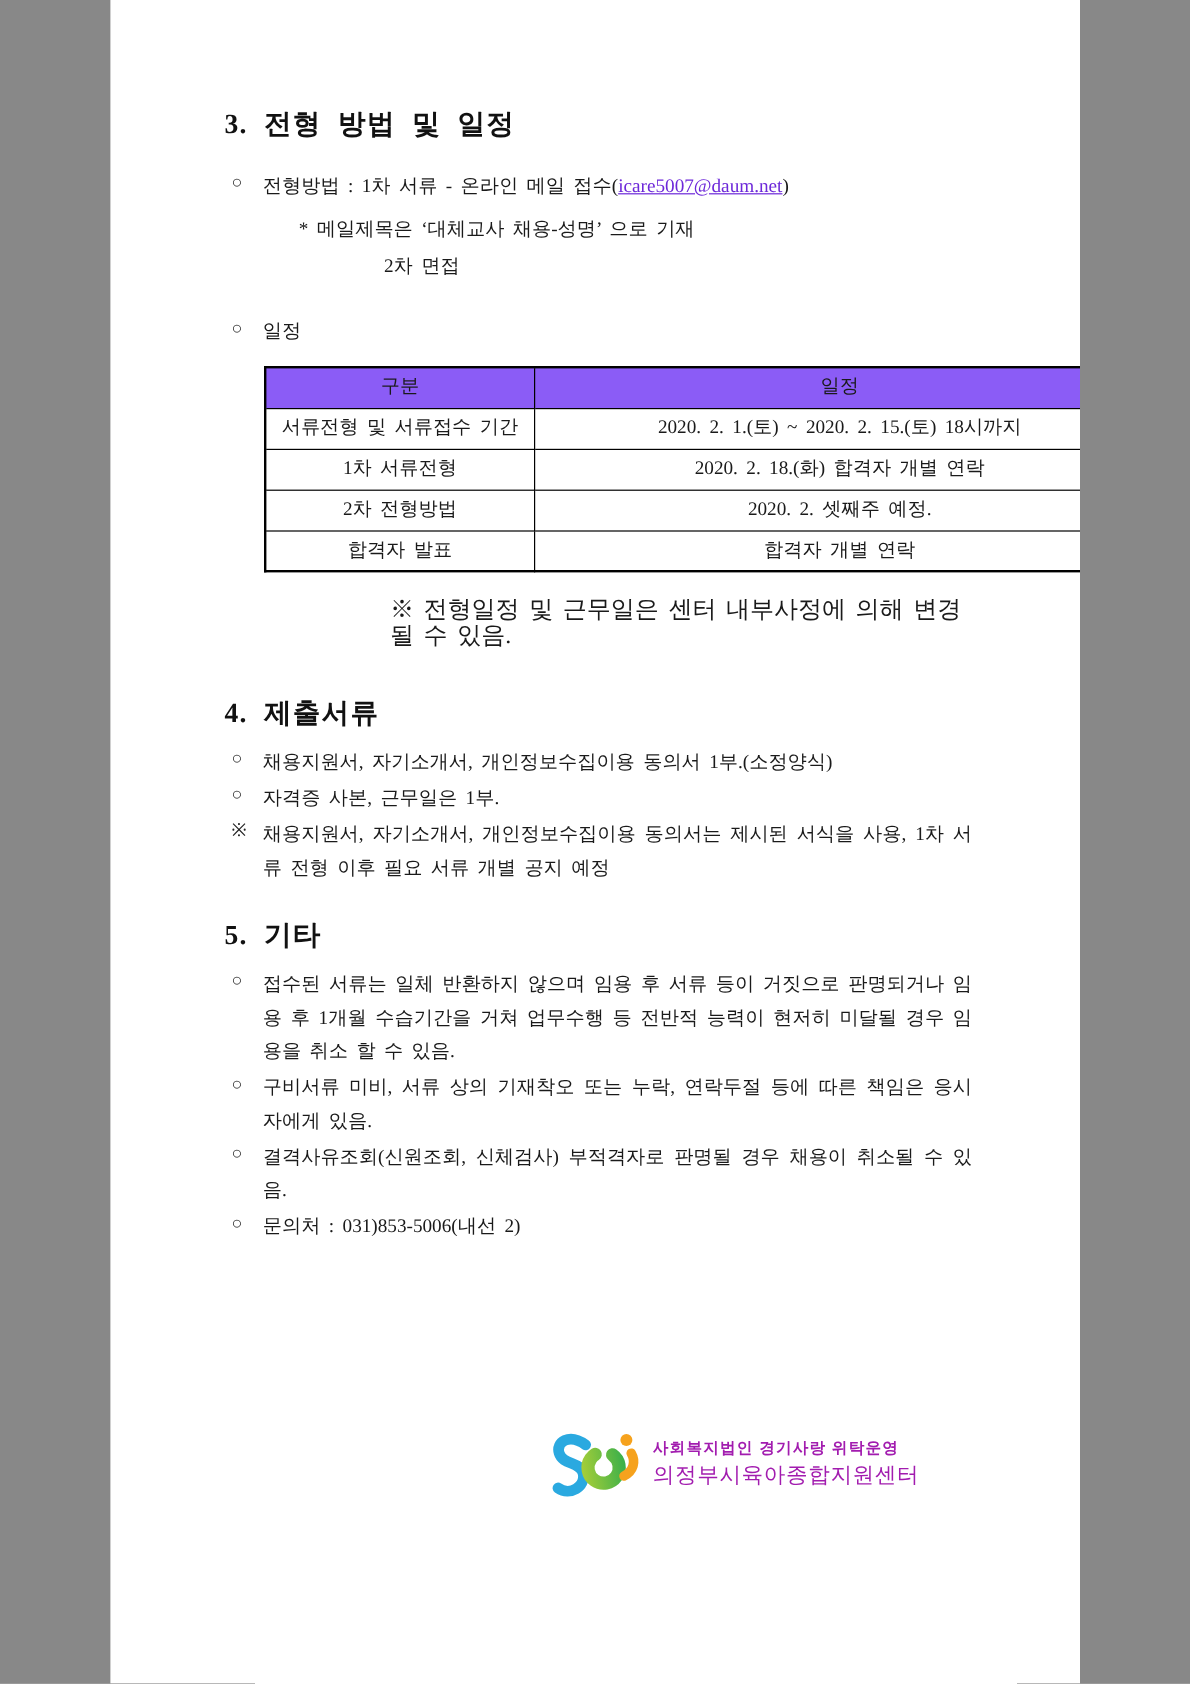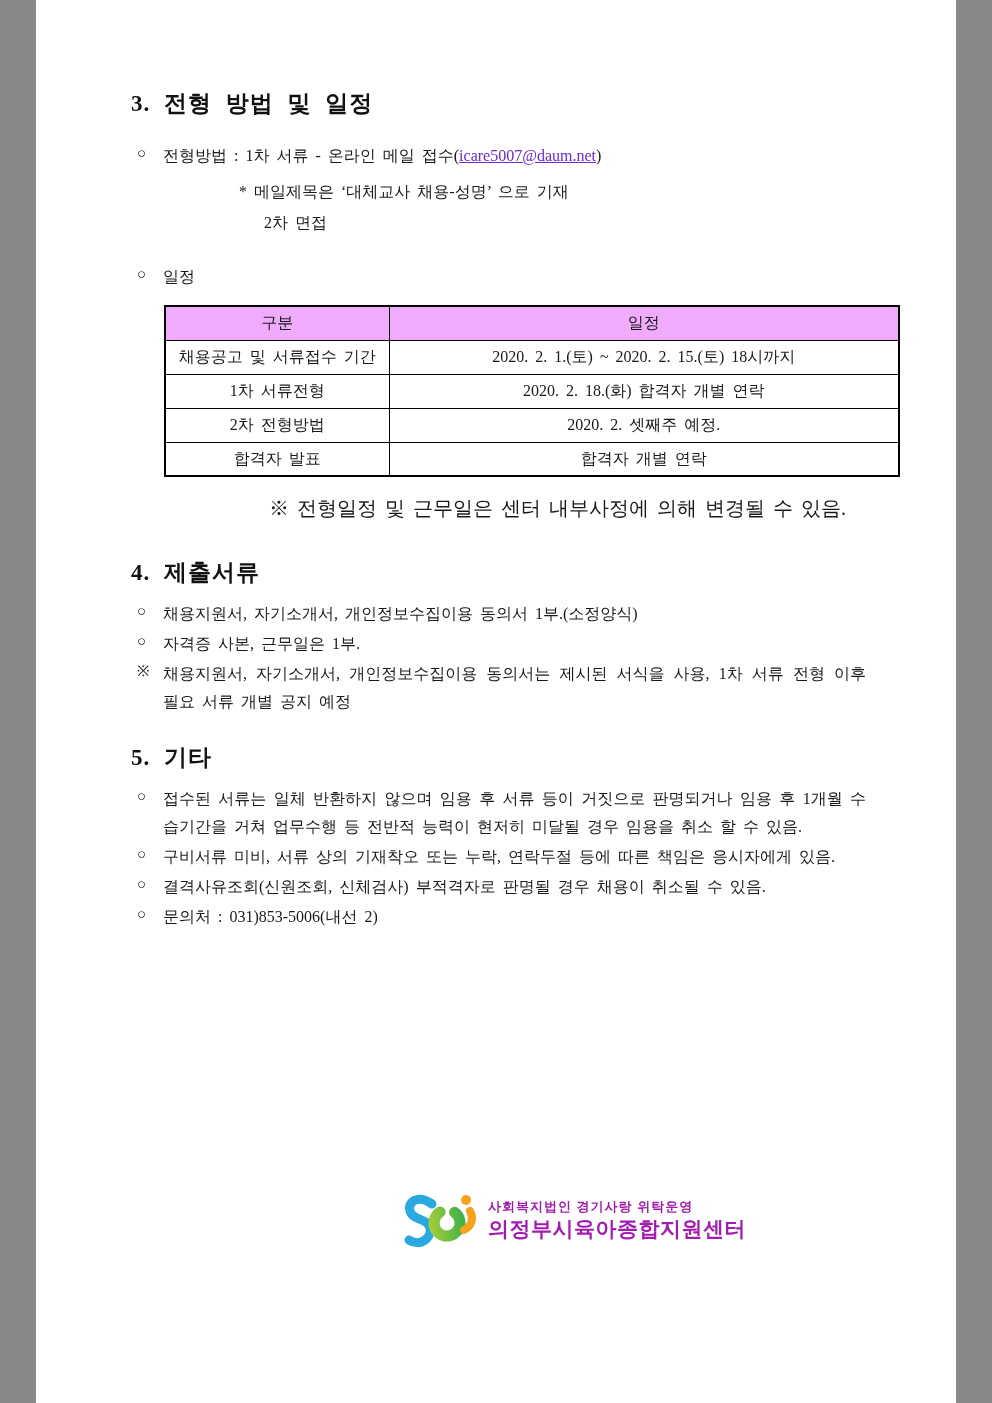--- a/index.html
+++ b/index.html
@@ -1,20 +1,20 @@
 <!DOCTYPE html>
 <html><head>
 <meta charset="utf-8">
 <style>
   * { margin:0; padding:0; box-sizing:border-box; }
   html,body { background:#888; }
   body { font-family:"Liberation Serif","DejaVu Serif",serif; }
   .page {
     position:relative;
-    width:920px; height:1403px;
+    width:808px; height:1403px;
     margin:0 auto;
     background:#ffffff;
     color:#1a1a1a;
     overflow:hidden;
   }
   .content {
     padding:90px 90px 0 95px;
     font-size:16px;
     line-height:22px;
     word-spacing:3px;
@@ -37,21 +37,21 @@
     width:26px;
     font-size:15px;
     color:#222;
   }
   .btext {
     flex:1 1 auto;
     text-align:justify;
     line-height:28px;
   }
   .method-line { margin-top:24px; }
-  .sub-line1 { margin-top:11px; margin-left:108px; }
+  .sub-line1 { margin-top:11px; margin-left:62px; }
   .sub-line2 { margin-top:9px;  margin-left:133px; }
   .sched-label-line { margin-top:29px; }
   .email-link {
     color:#6d28d9;
     text-decoration:underline;
     cursor:pointer;
   }
   table.schedule {
     border-collapse:collapse;
     margin-top:14px;
@@ -62,21 +62,21 @@
   table.schedule th, table.schedule td {
     border:1px solid #000;
     height:34px;
     text-align:center;
     vertical-align:middle;
     font-size:16px;
     font-weight:normal;
     padding:0 4px;
   }
   table.schedule { border:2px solid #000; }
-  table.schedule th { background:#f0abfc; }
+  table.schedule th { background:#8b5cf6; }
   col.c1 { width:224px; }
   col.c2 { width:510px; }
   .table-note {
     margin-top:20px;
     margin-left:138px;
     font-size:20px;
     line-height:22px;
   }
   .sec4-title { margin-top:40px; }
   .sec5-title { margin-top:28px; }
@@ -95,22 +95,22 @@
     font-family:"Liberation Sans","DejaVu Sans",sans-serif;
     color:#a21caf;
   }
   .footer-tagline {
     font-size:13px;
     font-weight:bold;
     letter-spacing:1px;
     line-height:16px;
   }
   .footer-org {
-    font-size:21px;
-    font-weight:bold;
+    font-size:18px;
+    font-weight:normal;
     letter-spacing:0.5px;
     line-height:28px;
     white-space:nowrap;
   }
 </style>
 </head>
 <body>
 
 <div class="page">
   <div class="content">
@@ -136,21 +136,21 @@
           <col class="c2">
         </colgroup>
       <thead>
         <tr>
           <th>구분</th>
           <th>일정</th>
         </tr>
       </thead>
       <tbody>
         <tr>
-          <td>채용공고 및 서류접수 기간</td>
+          <td>서류전형 및 서류접수 기간</td>
           <td>2020. 2. 1.(토) ~ 2020. 2. 15.(토) 18시까지</td>
         </tr>
         <tr>
           <td>1차 서류전형</td>
           <td>2020. 2. 18.(화) 합격자 개별 연락</td>
         </tr>
         <tr>
           <td>2차 전형방법</td>
           <td>2020. 2. 셋째주 예정.</td>
         </tr>

